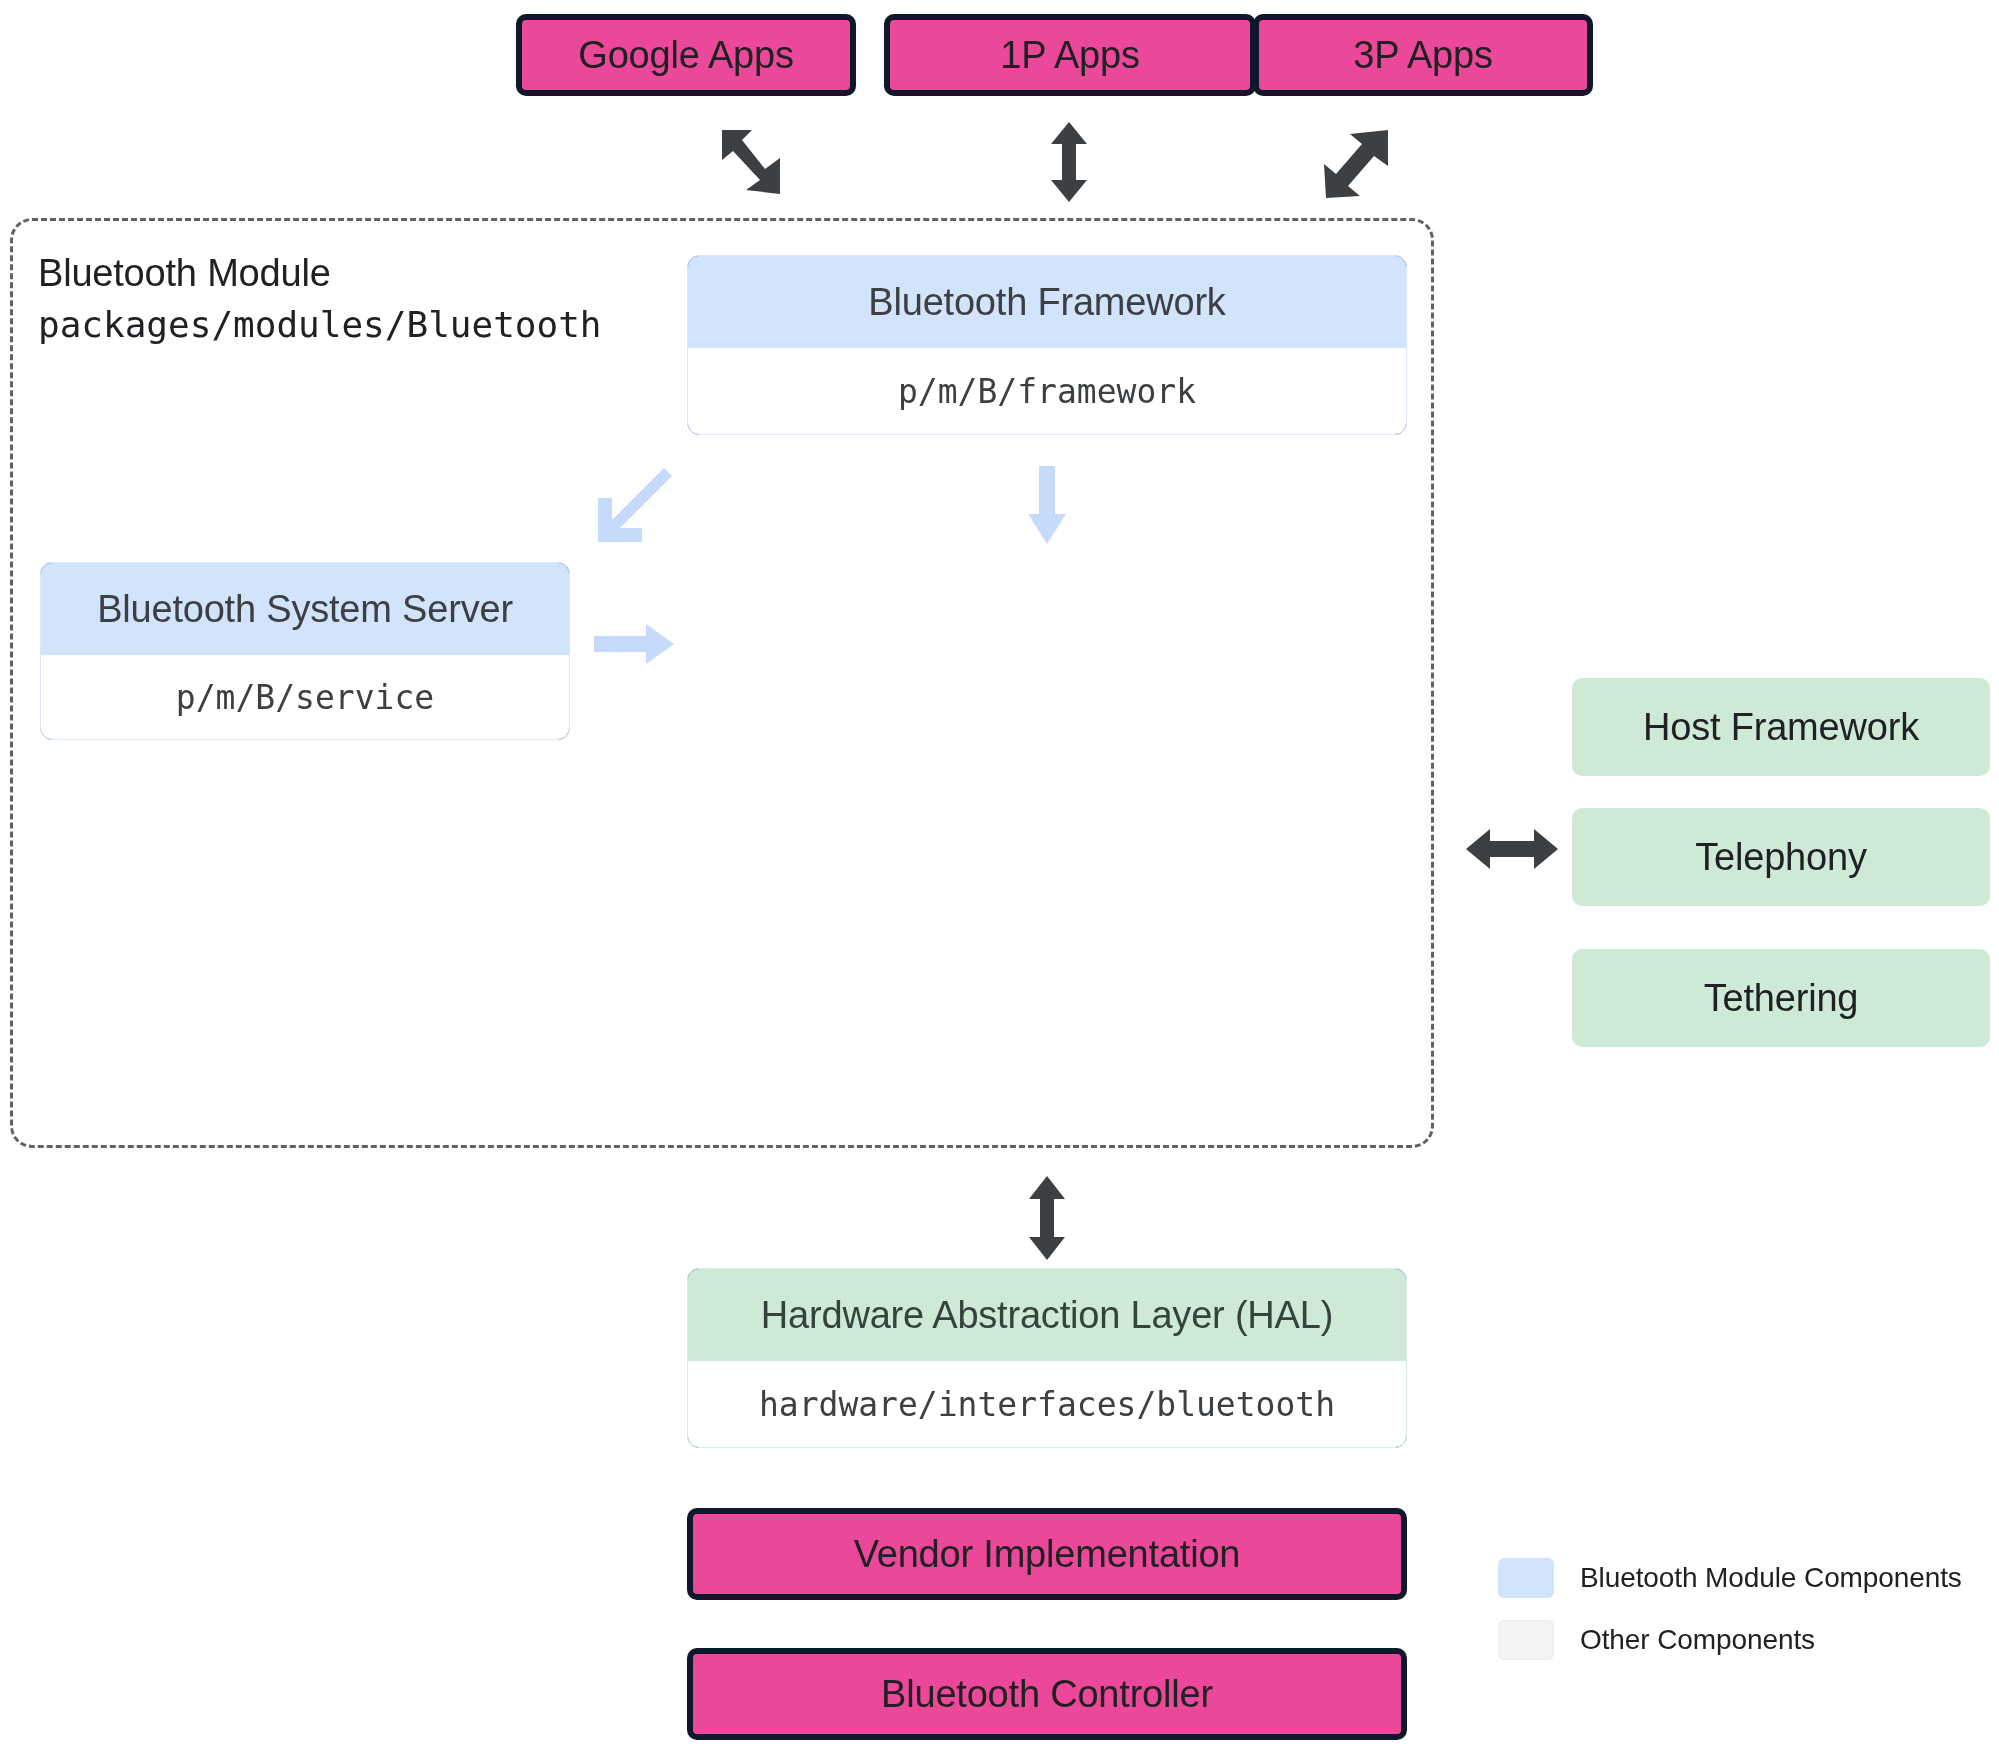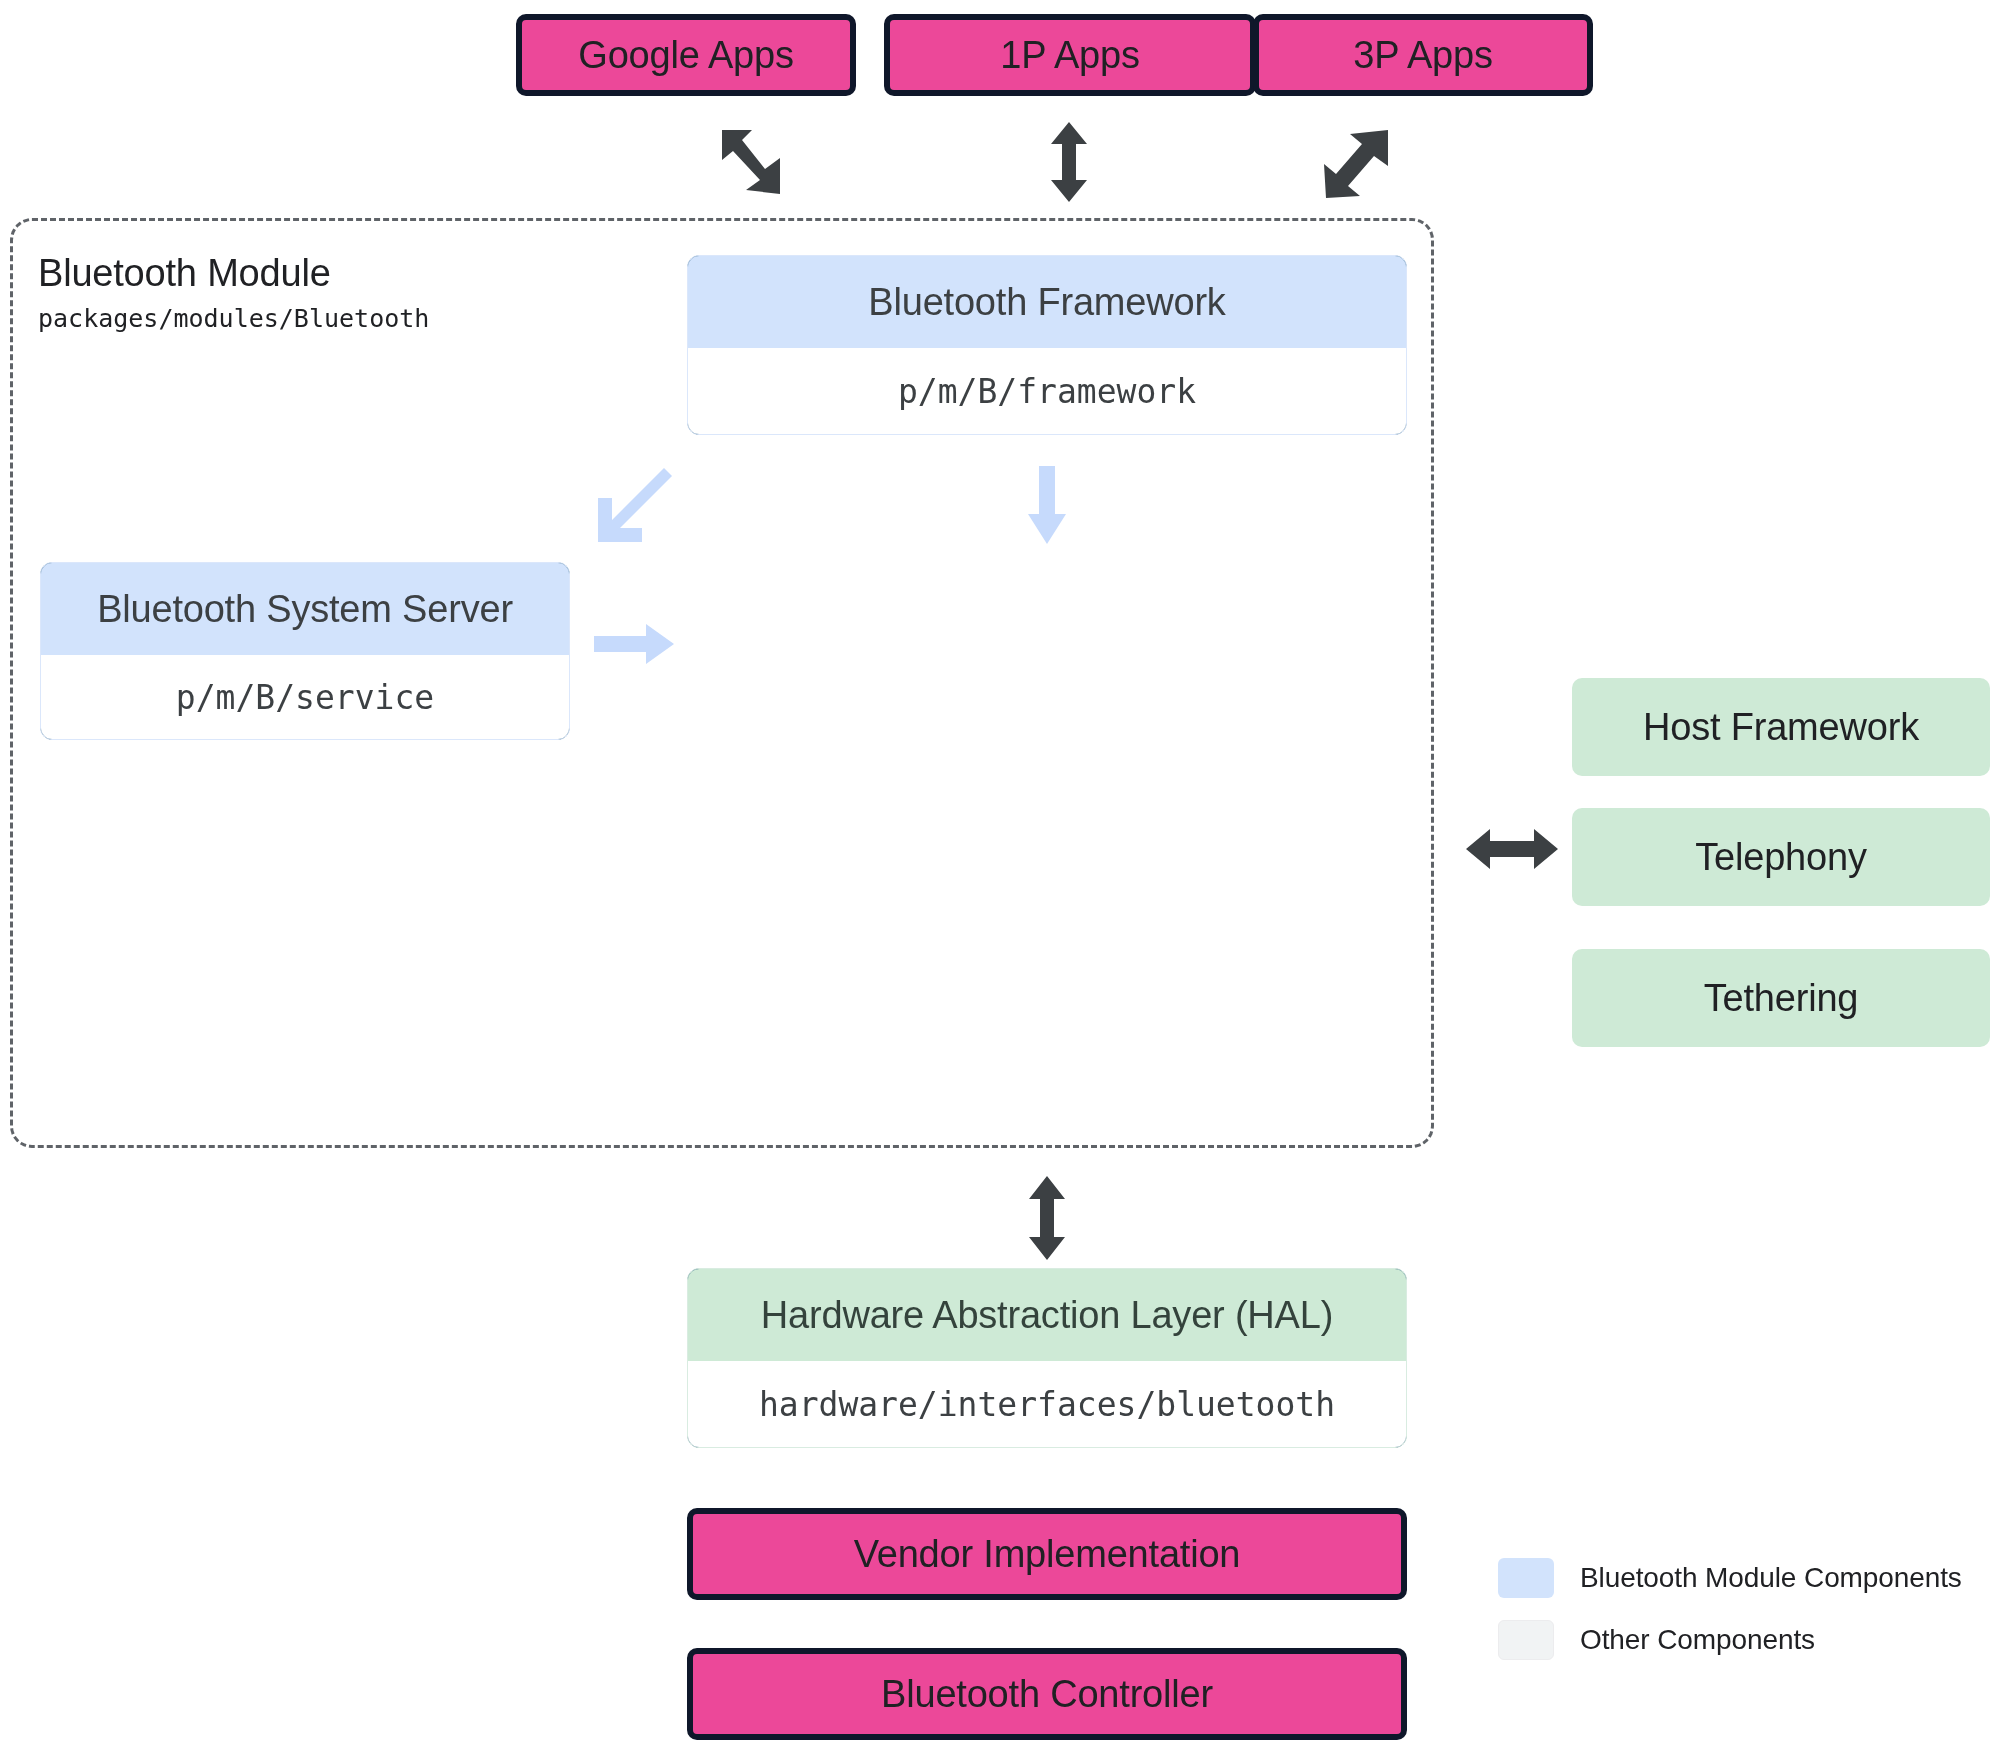--- a/index.html
+++ b/index.html
@@ -56,21 +56,21 @@
     border: 3px dashed #5f6368;
     border-radius: 22px;
     background: transparent;
   }
   #module-title {
     font-size: 38px; color: #202124; letter-spacing: -0.2px;
     white-space: nowrap;
   }
   #module-path {
     font-family: "DejaVu Sans Mono", monospace;
-    font-size: 25px; color: #202124;
+    font-size: 36px; color: #202124;
     white-space: nowrap;
   }
 
   
   #host-card { }
 
   
   #legend { width: 430px; }
   .legend-row {
     display: flex; align-items: center;

